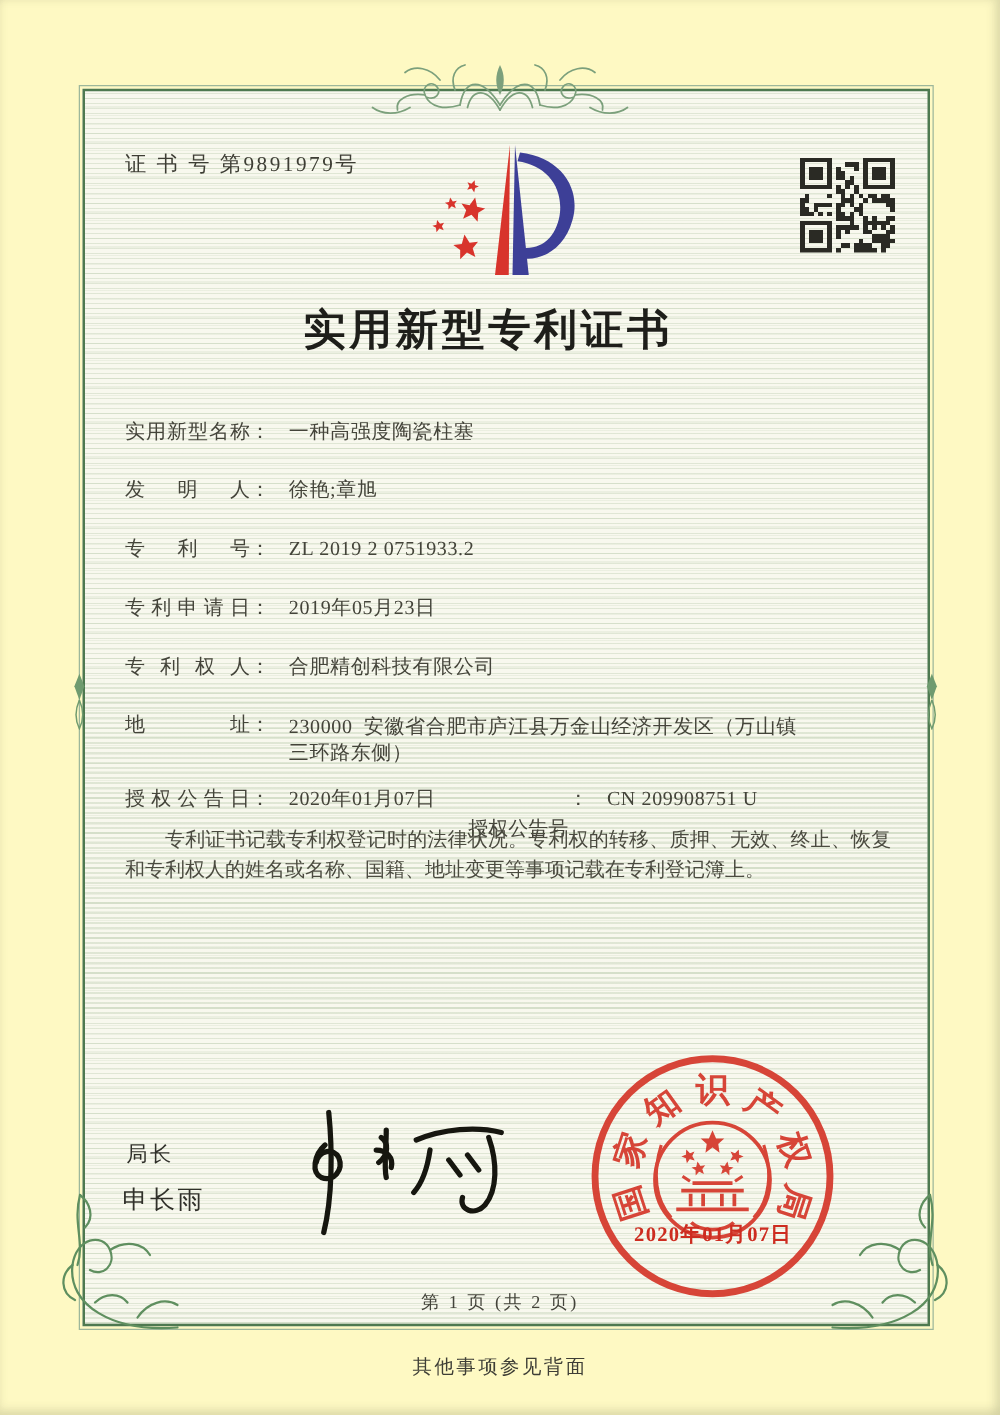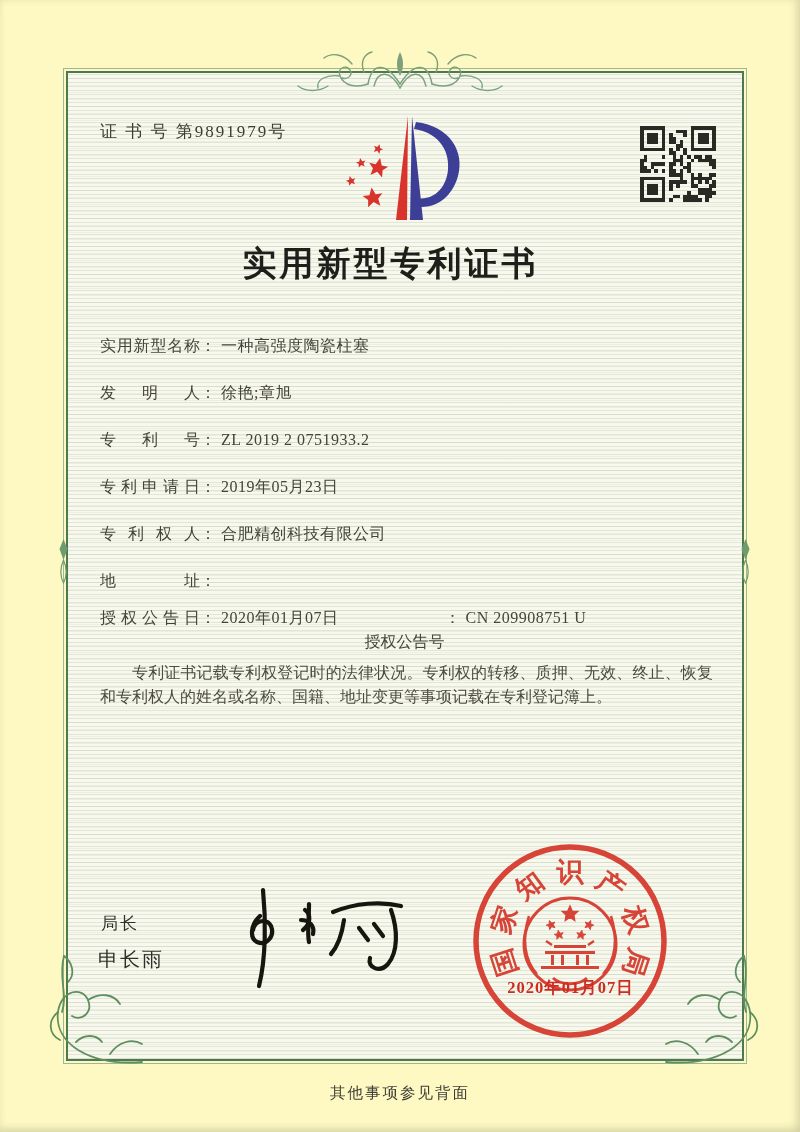--- a/index.html
+++ b/index.html
@@ -25,21 +25,21 @@
   .logo{position:absolute;left:344px;top:112px;width:132px;height:116px;}
   .qr{position:absolute;left:640px;top:126px;width:76px;height:76px;}
   .title{position:absolute;left:0;top:241px;width:781px;text-align:center;
          font-size:34px;font-weight:700;letter-spacing:3px;color:#1e1e1a;}
   .fields{position:absolute;left:100px;top:336px;width:614px;font-size:16px;color:#44443a;}
   .frow{display:flex;align-items:flex-start;line-height:20px;margin-bottom:27px;}
   .frow.addr{margin-bottom:17px;}
   .jlabel{width:100px;display:flex;justify-content:space-between;flex:0 0 100px;}
   .jlabel i{font-style:normal;}
   .colon{flex:0 0 auto;}
-  .fval{margin-left:5px;letter-spacing:.5px;white-space:pre-wrap;}
+  .fval{margin-left:15px;letter-spacing:.5px;white-space:pre-wrap;}
   .addr .fval{display:inline-block;width:414px;line-height:21px;}
   .g2label{margin-left:26px;margin-top:24px;}
   .paras{position:absolute;left:100px;top:661px;width:613px;font-size:16px;line-height:23.5px;
          text-align:justify;color:#4b4b40;}
   .paras p{margin:0;text-indent:2em;}
   .director-title{position:absolute;left:101px;top:912px;font-size:17px;color:#30302a;letter-spacing:2px;}
   .director-name{position:absolute;left:98px;top:946px;font-size:20px;color:#30302a;letter-spacing:2px;}
   .signature{position:absolute;left:205px;top:872px;width:210px;height:118px;z-index:5;}
   .seal{position:absolute;left:467px;top:838px;width:206px;height:206px;opacity:.93;z-index:5;}
   .seal-date{position:absolute;left:483px;top:977px;width:175px;text-align:center;z-index:6;
@@ -403,20 +403,21 @@
           </span>
           <span class="colon">：</span>
         <span class="fval">合肥精创科技有限公司</span>
       </div>
       <div class="frow addr">
         <span class="jlabel">
             <i>地</i>
             <i>址</i>
           </span>
           <span class="colon">：</span>
+        <span class="fval">230000  安徽省合肥市庐江县万金山经济开发区（万山镇三环路东侧）</span>
       </div>
       <div class="frow">
         <span class="jlabel">
             <i>授</i>
             <i>权</i>
             <i>公</i>
             <i>告</i>
             <i>日</i>
           </span>
           <span class="colon">：</span>
@@ -475,16 +476,17 @@
         <rect x="109" y="117" width="3" height="10" stroke="none"></rect>
         <rect x="119" y="117" width="3" height="10" stroke="none"></rect>
         <rect x="74" y="128" width="58" height="3" stroke="none"></rect>
         <path d="M86,140 a20,12 0 0 0 34,0" fill="none" stroke-width="3"></path>
         <path d="M62,78 C55,100 57,122 70,136" fill="none" stroke-width="2.5"></path>
         <path d="M144,78 C151,100 149,122 136,136" fill="none" stroke-width="2.5"></path>
       </g>
     </svg>
     <div class="seal-date">2020年01月07日</div>
 
+    <div class="pageinfo">第 1 页 (共 2 页)</div>
     <div class="backnote">其他事项参见背面</div>
 
   </div>
 </div>
 
 </body></html>

